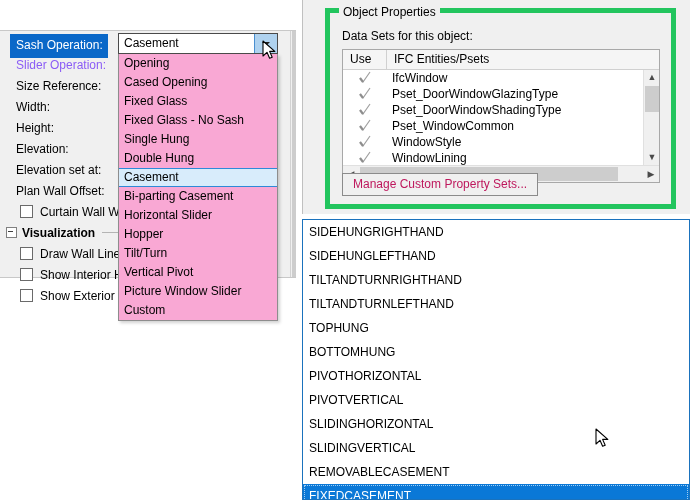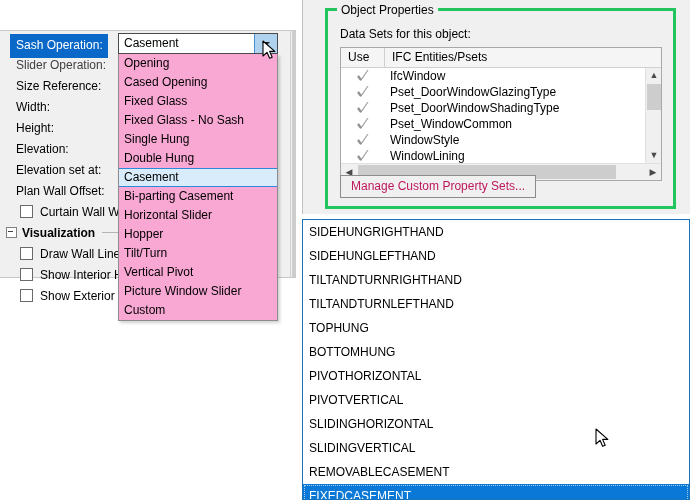--- a/index.html
+++ b/index.html
@@ -58,21 +58,21 @@
   .prop-label {
     display: inline-block;
   }
   .prop-label.selected {
     background: #0a68c8;
     color: #ffffff;
     padding: 1px 5px 2px 6px;
     margin-left: -6px;
   }
   .prop-label.disabled {
-    color: #404040;
+    color: #8b5cf6;
   }
 
   .section-row {
     position: absolute;
     left: 6px;
     height: 21px;
     line-height: 21px;
     white-space: nowrap;
     font-weight: bold;
   }
@@ -207,21 +207,21 @@
     background: #f0f0f0;
     border-left: 1px solid #c0c0c0;
     box-sizing: border-box;
   }
   #groupbox {
     position: absolute;
     left: 22px;
     top: 8px;
     right: 14px;
     bottom: 5px;
-    border: 3px solid #22c55e;
+    border: 5px solid #22c55e;
     box-sizing: border-box;
   }
   #groupbox-title {
     position: absolute;
     left: 9px;
     top: -8px;
     background: #f0f0f0;
     padding: 0 4px;
     font-size: 12px;
     line-height: 14px;

